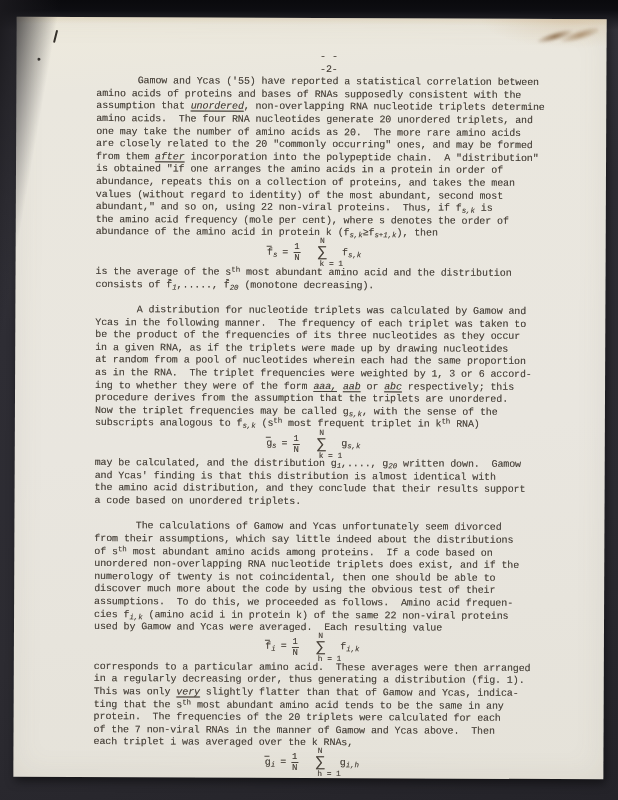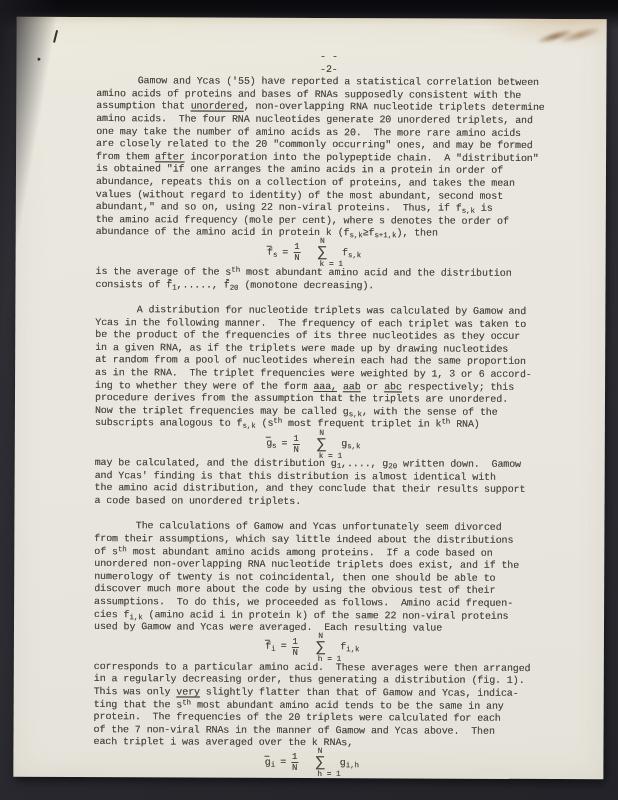--- a/index.html
+++ b/index.html
@@ -49,23 +49,23 @@
   }
   .content{
     position:absolute;left:80px;top:33px;width:465px;
     font-size:10px;line-height:12.6px;letter-spacing:-0.1px;
     color:#4a443c;white-space:pre;
     text-shadow:0 0 0.5px rgba(74,68,60,0.55);
   }
   .line{white-space:pre;}
   .line.center{text-align:center;white-space:pre;}
   .paragraph.gap{margin-top:13px;}
-  .u{text-decoration:underline;text-underline-offset:2px;}
+  .u{text-decoration:underline;text-underline-offset:2px;font-style:italic;}
   sup{font-size:7.5px;vertical-align:3px;line-height:0;margin-top:44px;}
-  sub{font-size:7.5px;vertical-align:-2px;line-height:0;}
+  sub{font-size:7.5px;vertical-align:-2px;line-height:0;font-style:italic;}
   .formula{
     display:flex;justify-content:center;align-items:center;
     height:32px;margin:-3px 0 -2px -28px;white-space:pre;
   }
   .fw{position:relative;}
   .ovl{position:relative;display:inline-block;}
   .ovl::before{content:"";position:absolute;top:-1px;left:0;right:1px;border-top:1px solid currentColor;}
   .eq{margin:0 5px;}
   .frac{display:inline-flex;flex-direction:column;align-items:center;font-size:9px;line-height:10px;margin-right:10px;}
   .frac .num{border-bottom:1px solid currentColor;padding:0 1px;}

